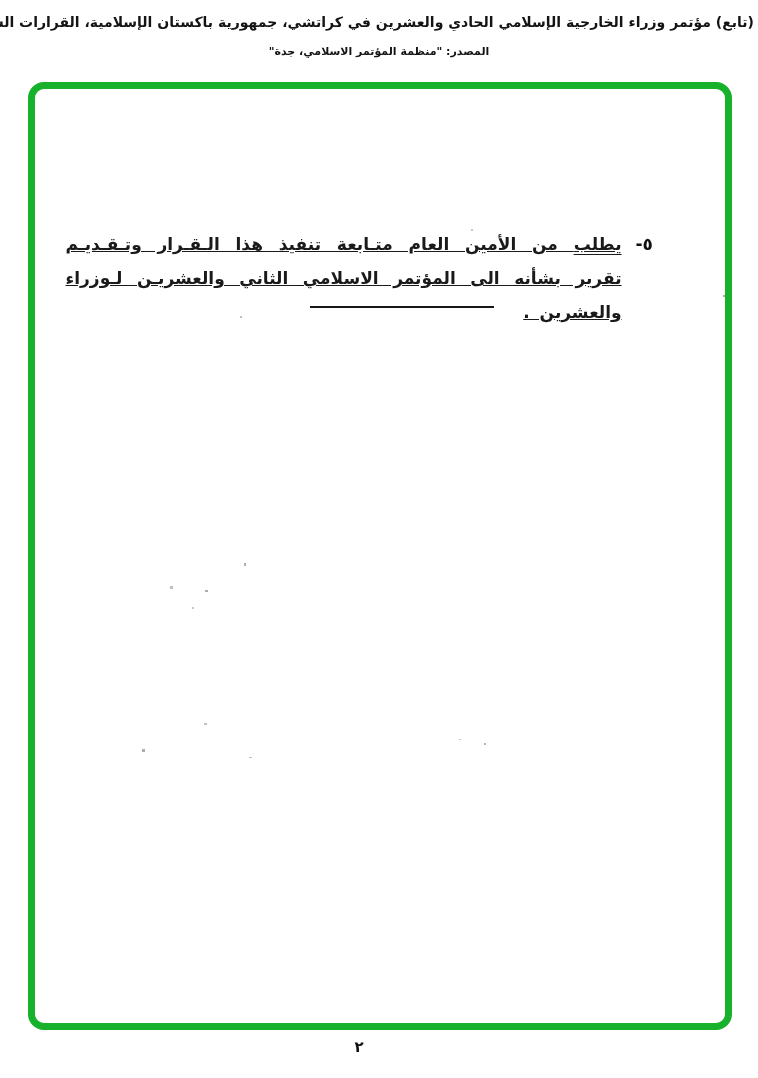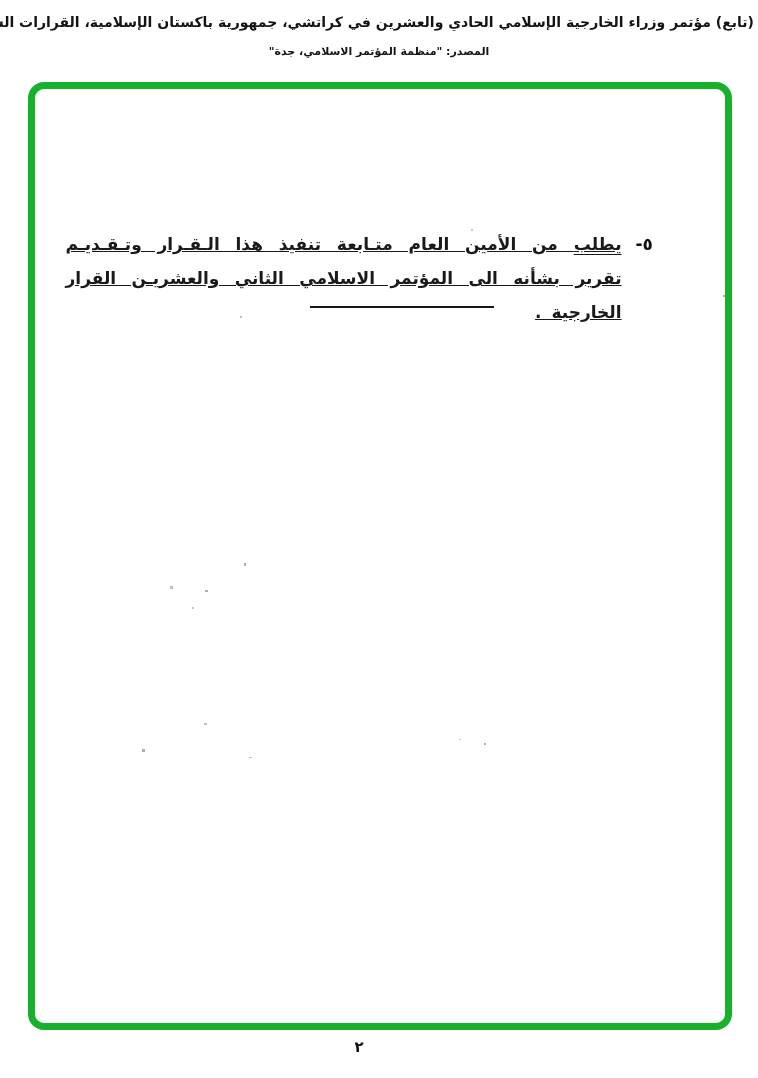--- a/index.html
+++ b/index.html
@@ -67,22 +67,22 @@
 <body>
 
 <div class="hdr1">(تابع) مؤتمر وزراء الخارجية الإسلامي الحادي والعشرين في كراتشي، جمهورية باكستان الإسلامية، القرارات السياسية، القرار الرقم ٢١/٣٩-س</div>
 <div class="hdr2">المصدر: "منظمة المؤتمر الاسلامي، جدة"</div>
 
 <div class="frame">
   <div class="para">
     <div class="marker">٥-</div>
     <div class="doc-text">
       <div class="jline"><span class="kw">يطلب</span><span> من الأمين العام متـابعة تنفيذ هذا الـقـرار وتـقـديـم</span></div>
-      <div class="jline">تقرير بشأنه الى المؤتمر الاسلامي الثاني والعشريـن القرار</div>
-      <div class="rline">الخارجية .</div>
+      <div class="jline">تقرير بشأنه الى المؤتمر الاسلامي الثاني والعشريـن لـوزراء</div>
+      <div class="rline">والعشرين .</div>
     </div>
   </div>
 
   <div class="speck s1"></div>
   <div class="speck s2"></div>
   <div class="speck s3"></div>
   <div class="speck s4"></div>
   <div class="speck s5"></div>
   <div class="speck s6"></div>
   <div class="speck s7"></div>

